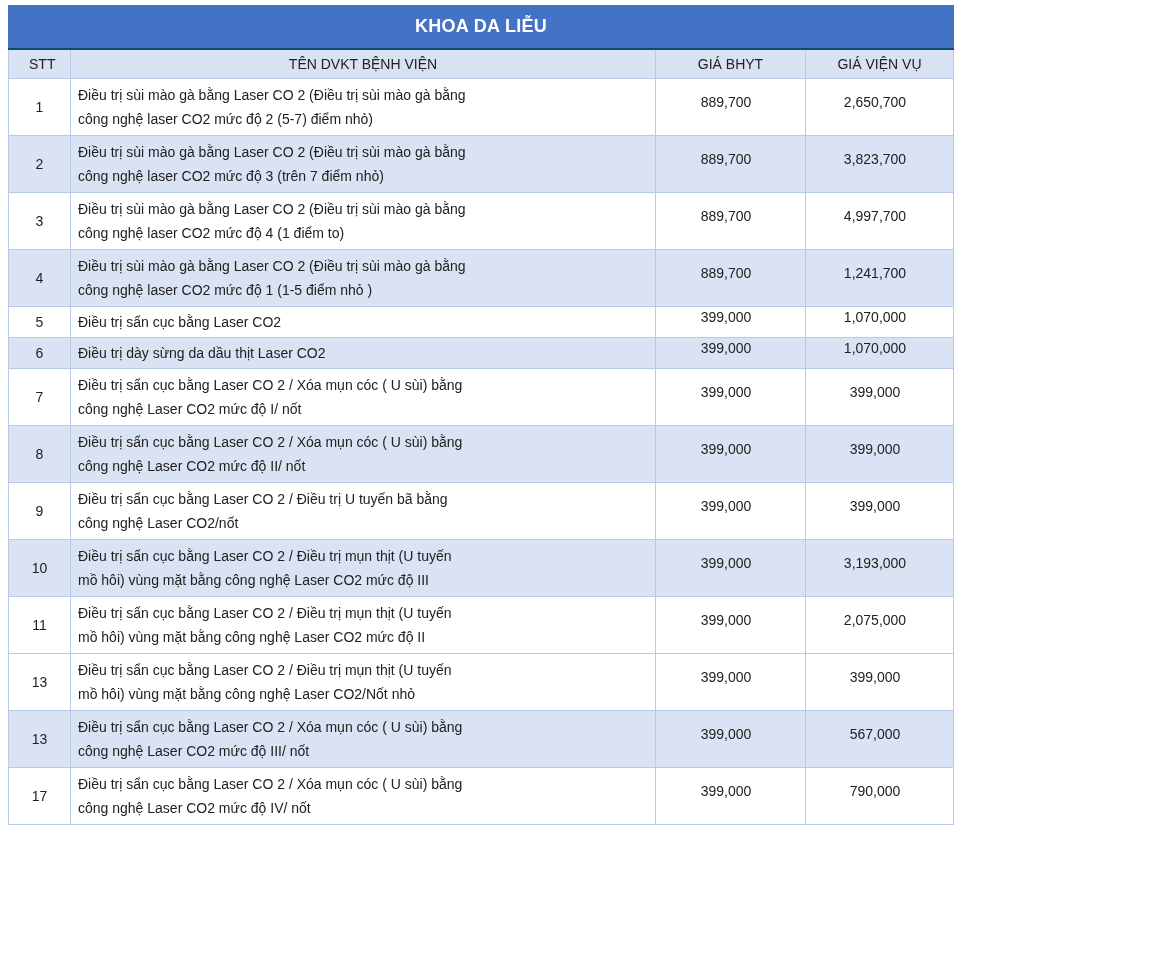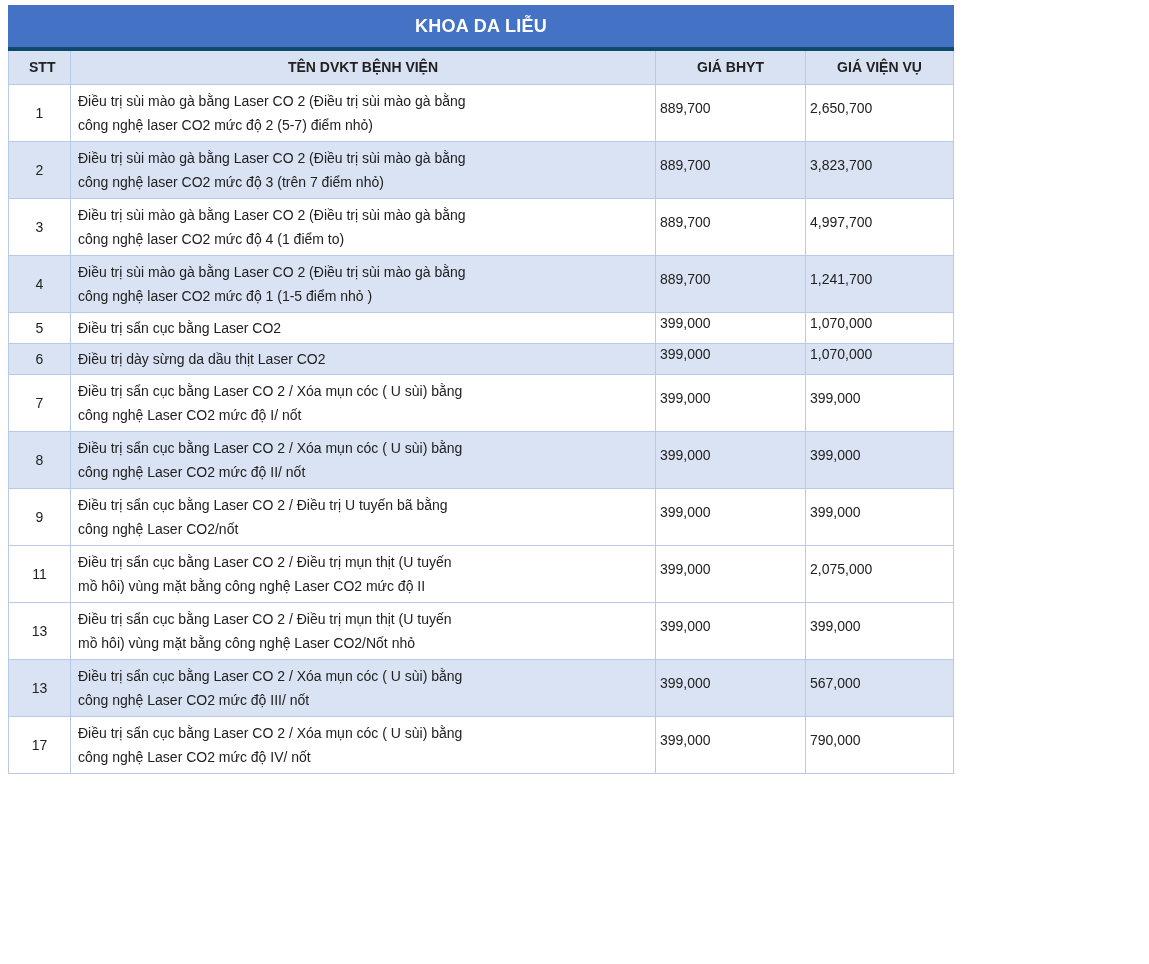--- a/index.html
+++ b/index.html
@@ -42,41 +42,41 @@
   }
   th.title-cell {
     background: var(--title-bg);
     color: var(--title-text);
     font-size: 18px;
     font-weight: bold;
     text-align: center;
     height: 43px;
     letter-spacing: 0.3px;
     border: 1px solid var(--title-bg);
-    border-bottom: 4px solid #0c4a6e;
+    border-bottom: 2px solid #0c4a6e;
   }
   thead tr.cols th {
     background: var(--header-bg);
-    font-weight: bold;
+    font-weight: normal;
     text-align: center;
-    height: 36px;
+    height: 30px;
     padding: 2px 20px;
   }
   tbody tr { height: 57px; background: var(--row-bg); }
   tbody tr.short { height: 28px; }
   tbody tr.band { background: var(--band-bg); }
 
   td.stt  { text-align: center; padding: 2px 4px; }
   td.name {
     text-align: left;
     padding: 2px 4px 2px 7px;
     white-space: pre-line;
     line-height: 24px;
   }
-  td.num  { text-align: left; padding: 2px 13px 12px 4px; margin-top: 25px; }
+  td.num  { text-align: center; padding: 2px 13px 12px 4px; margin-top: 25px; }
 </style>
 </head>
 <body>
 
 <div class="page">
   <table class="price-table">
     <colgroup>
       <col class="c-stt">
         <col class="c-name">
         <col class="c-bhyt">
@@ -157,20 +157,27 @@
   </tr>
 
   <tr>
     <td class="stt">9</td>
     <td class="name">Điều trị sẩn cục bằng Laser CO 2 / Điều trị U tuyến bã bằng
 công nghệ Laser CO2/nốt</td>
     <td class="num">399,000</td>
     <td class="num">399,000</td>
   </tr>
 
+  <tr class="band">
+    <td class="stt">10</td>
+    <td class="name">Điều trị sẩn cục bằng Laser CO 2 / Điều trị mụn thịt (U tuyến
+mồ hôi) vùng mặt bằng công nghệ Laser CO2 mức độ III</td>
+    <td class="num">399,000</td>
+    <td class="num">3,193,000</td>
+  </tr>
 
   <tr>
     <td class="stt">11</td>
     <td class="name">Điều trị sẩn cục bằng Laser CO 2 / Điều trị mụn thịt (U tuyến
 mồ hôi) vùng mặt bằng công nghệ Laser CO2 mức độ II</td>
     <td class="num">399,000</td>
     <td class="num">2,075,000</td>
   </tr>
 
 

